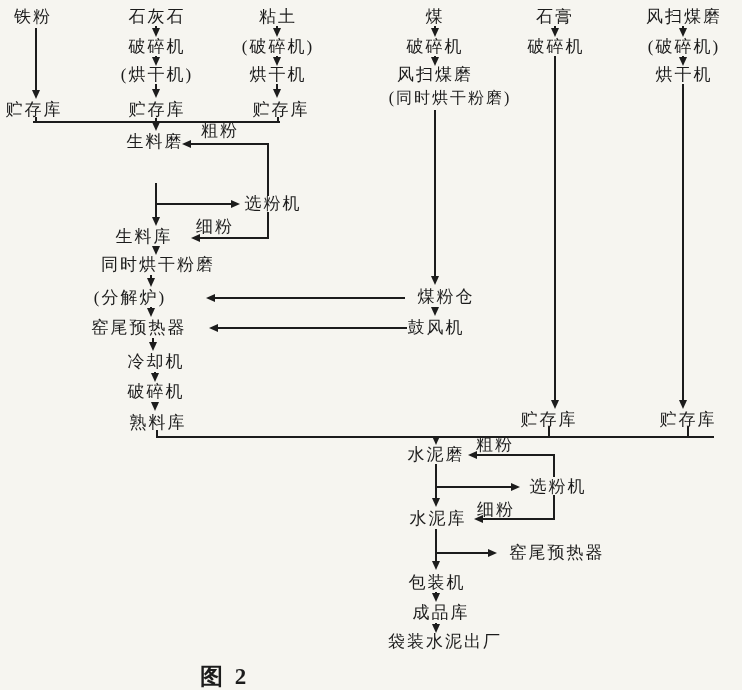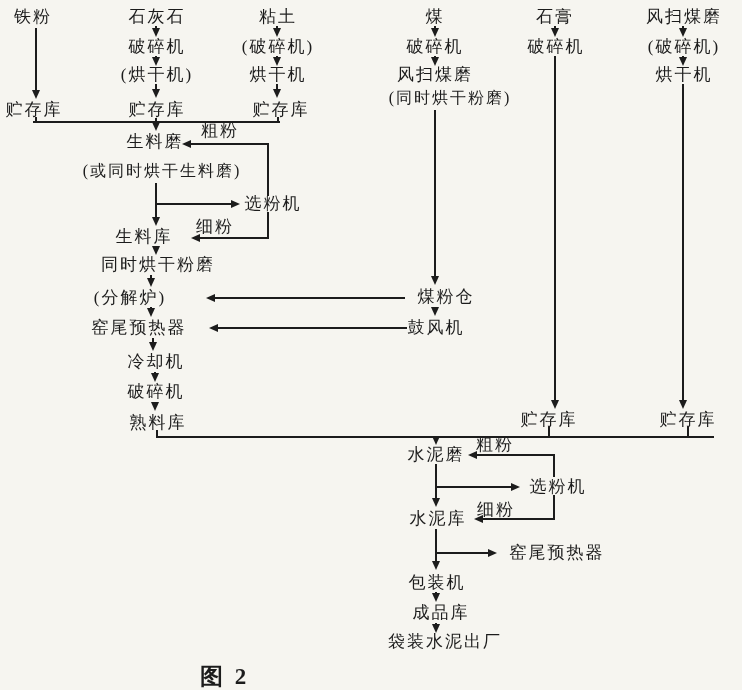--- a/index.html
+++ b/index.html
@@ -55,21 +55,20 @@
   <div class="lbl" style="left:435px;top:74px">风扫煤磨</div>
   <div class="lbl" style="left:684px;top:74px">烘干机</div>
   <div class="lbl note" style="left:432px;top:98px">(同时烘干粉磨)</div>
 
   <div class="lbl" style="left:34px;top:109px">贮存库</div>
   <div class="lbl" style="left:157px;top:109px">贮存库</div>
   <div class="lbl" style="left:281px;top:109px">贮存库</div>
 
   <div class="lbl" style="left:155px;top:141px">生料磨</div>
   <div class="lbl" style="left:220px;top:130px">粗粉</div>
-  <div class="lbl note" style="left:144px;top:171px">(或同时烘干生料磨)</div>
   <div class="lbl" style="left:273px;top:203px">选粉机</div>
   <div class="lbl" style="left:215px;top:226px">细粉</div>
   <div class="lbl" style="left:144px;top:236px">生料库</div>
   <div class="lbl" style="left:158px;top:264px">同时烘干粉磨</div>
   <div class="lbl" style="left:130px;top:297px">(分解炉)</div>
   <div class="lbl" style="left:446px;top:296px">煤粉仓</div>
   <div class="lbl" style="left:139px;top:327px">窑尾预热器</div>
   <div class="lbl" style="left:436px;top:327px">鼓风机</div>
   <div class="lbl" style="left:156px;top:361px">冷却机</div>
   <div class="lbl" style="left:156px;top:391px">破碎机</div>

